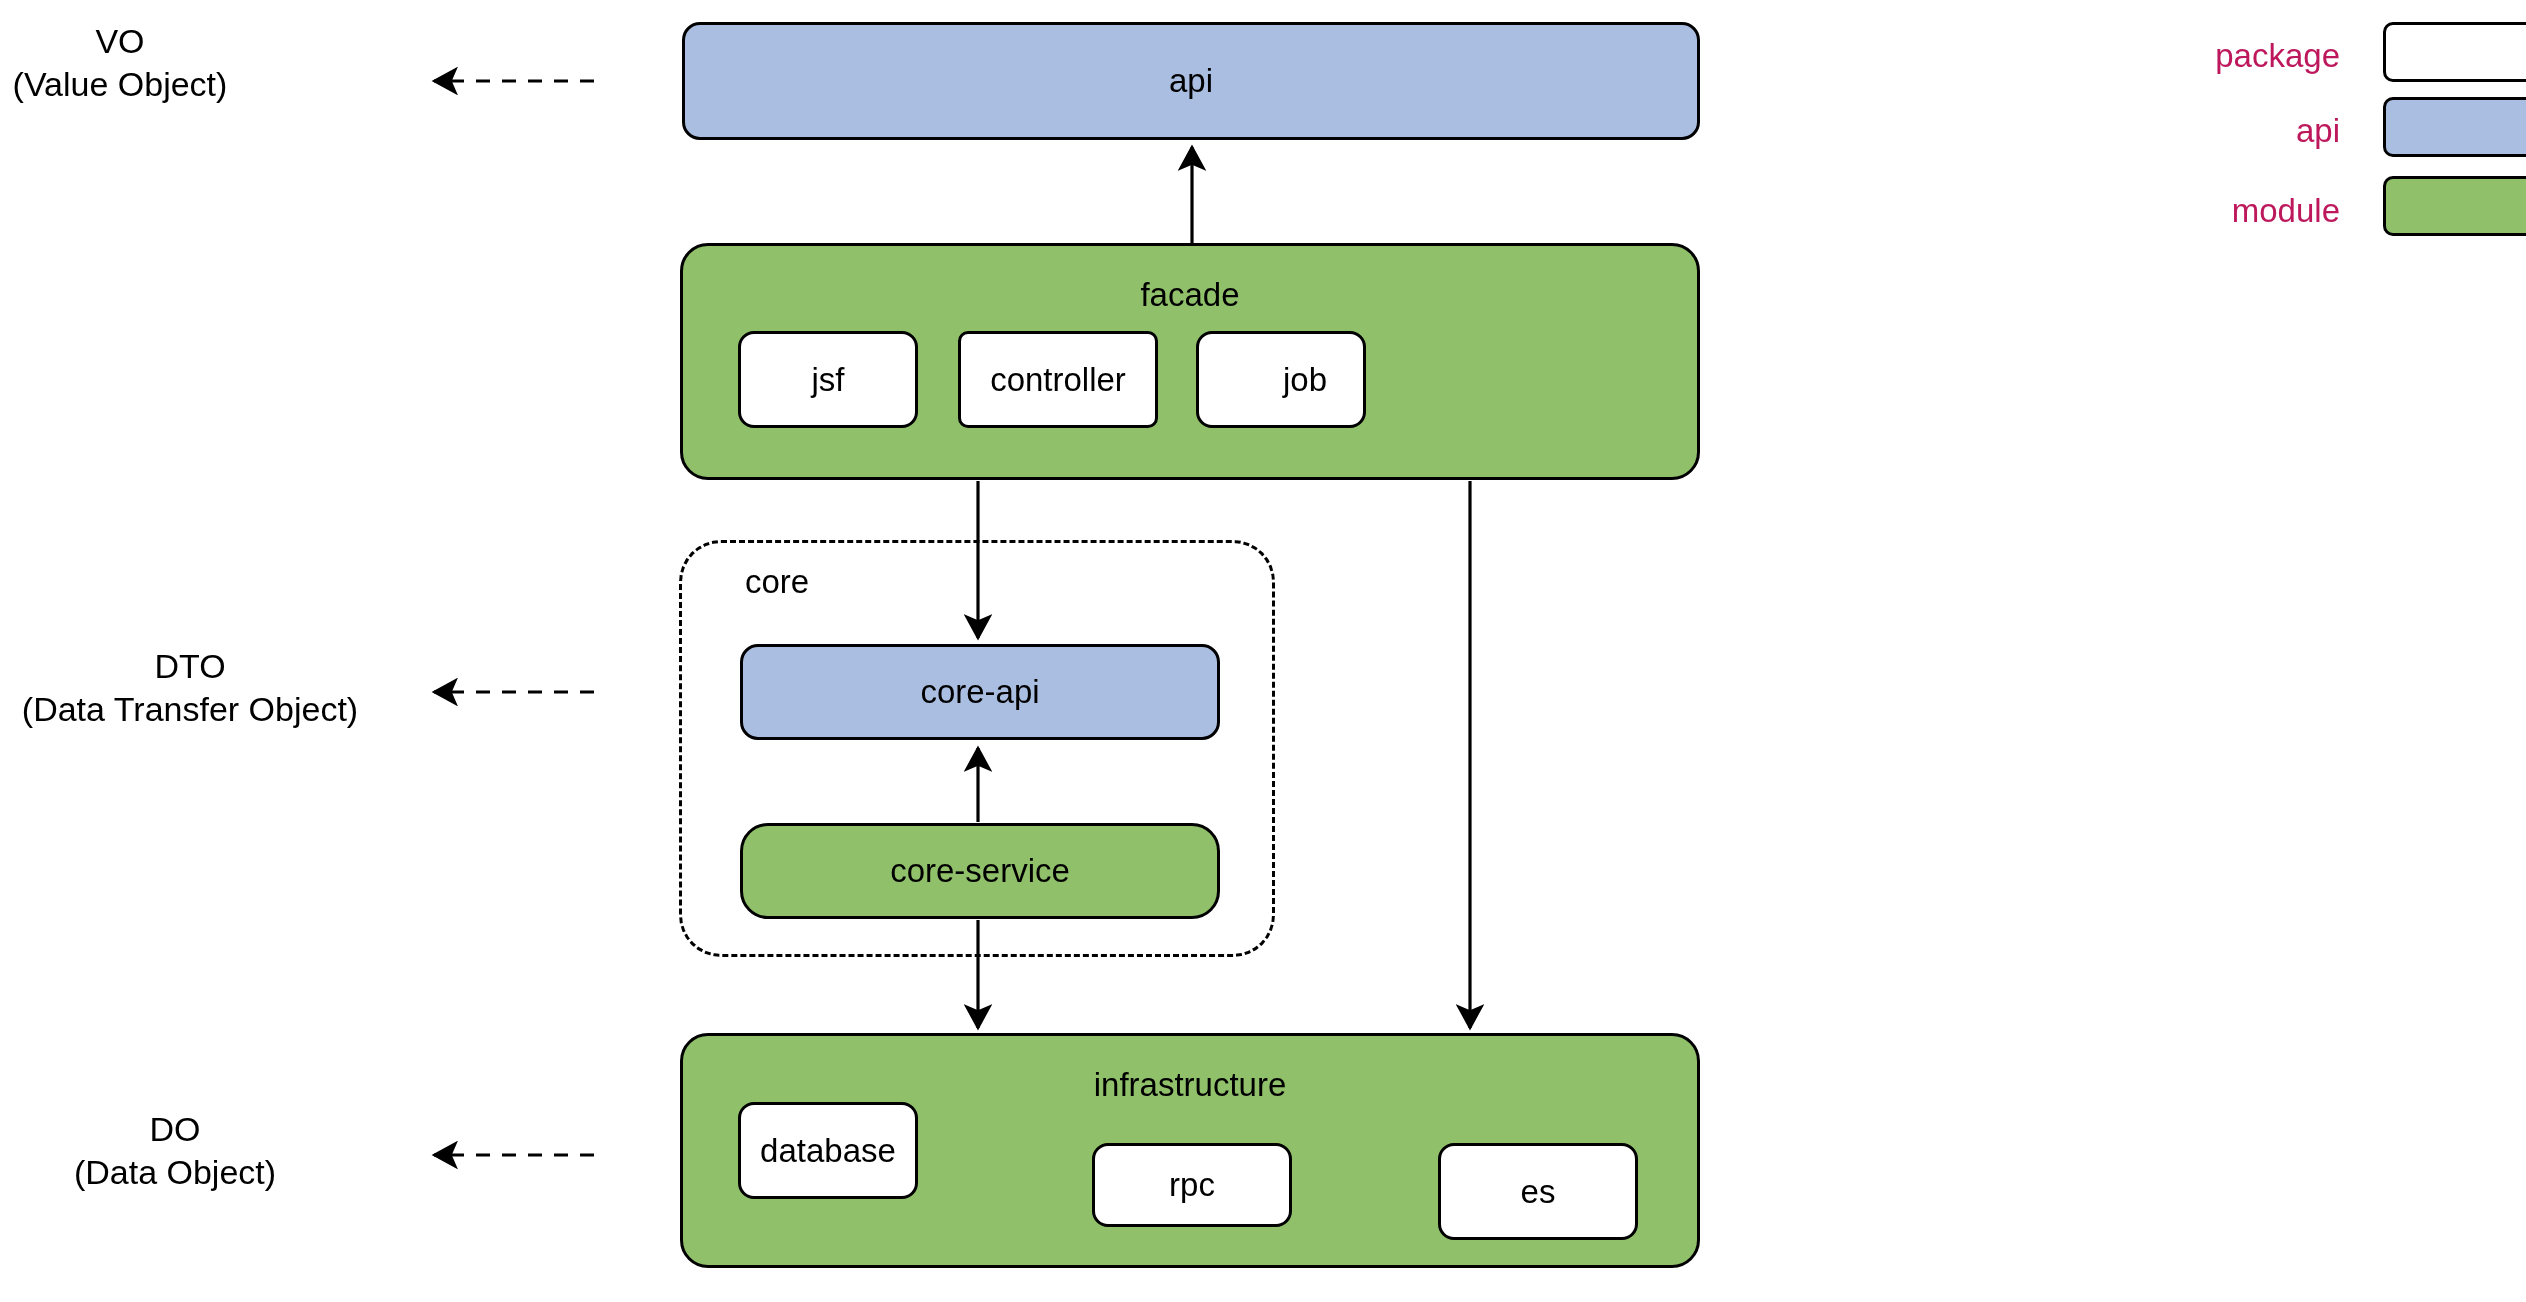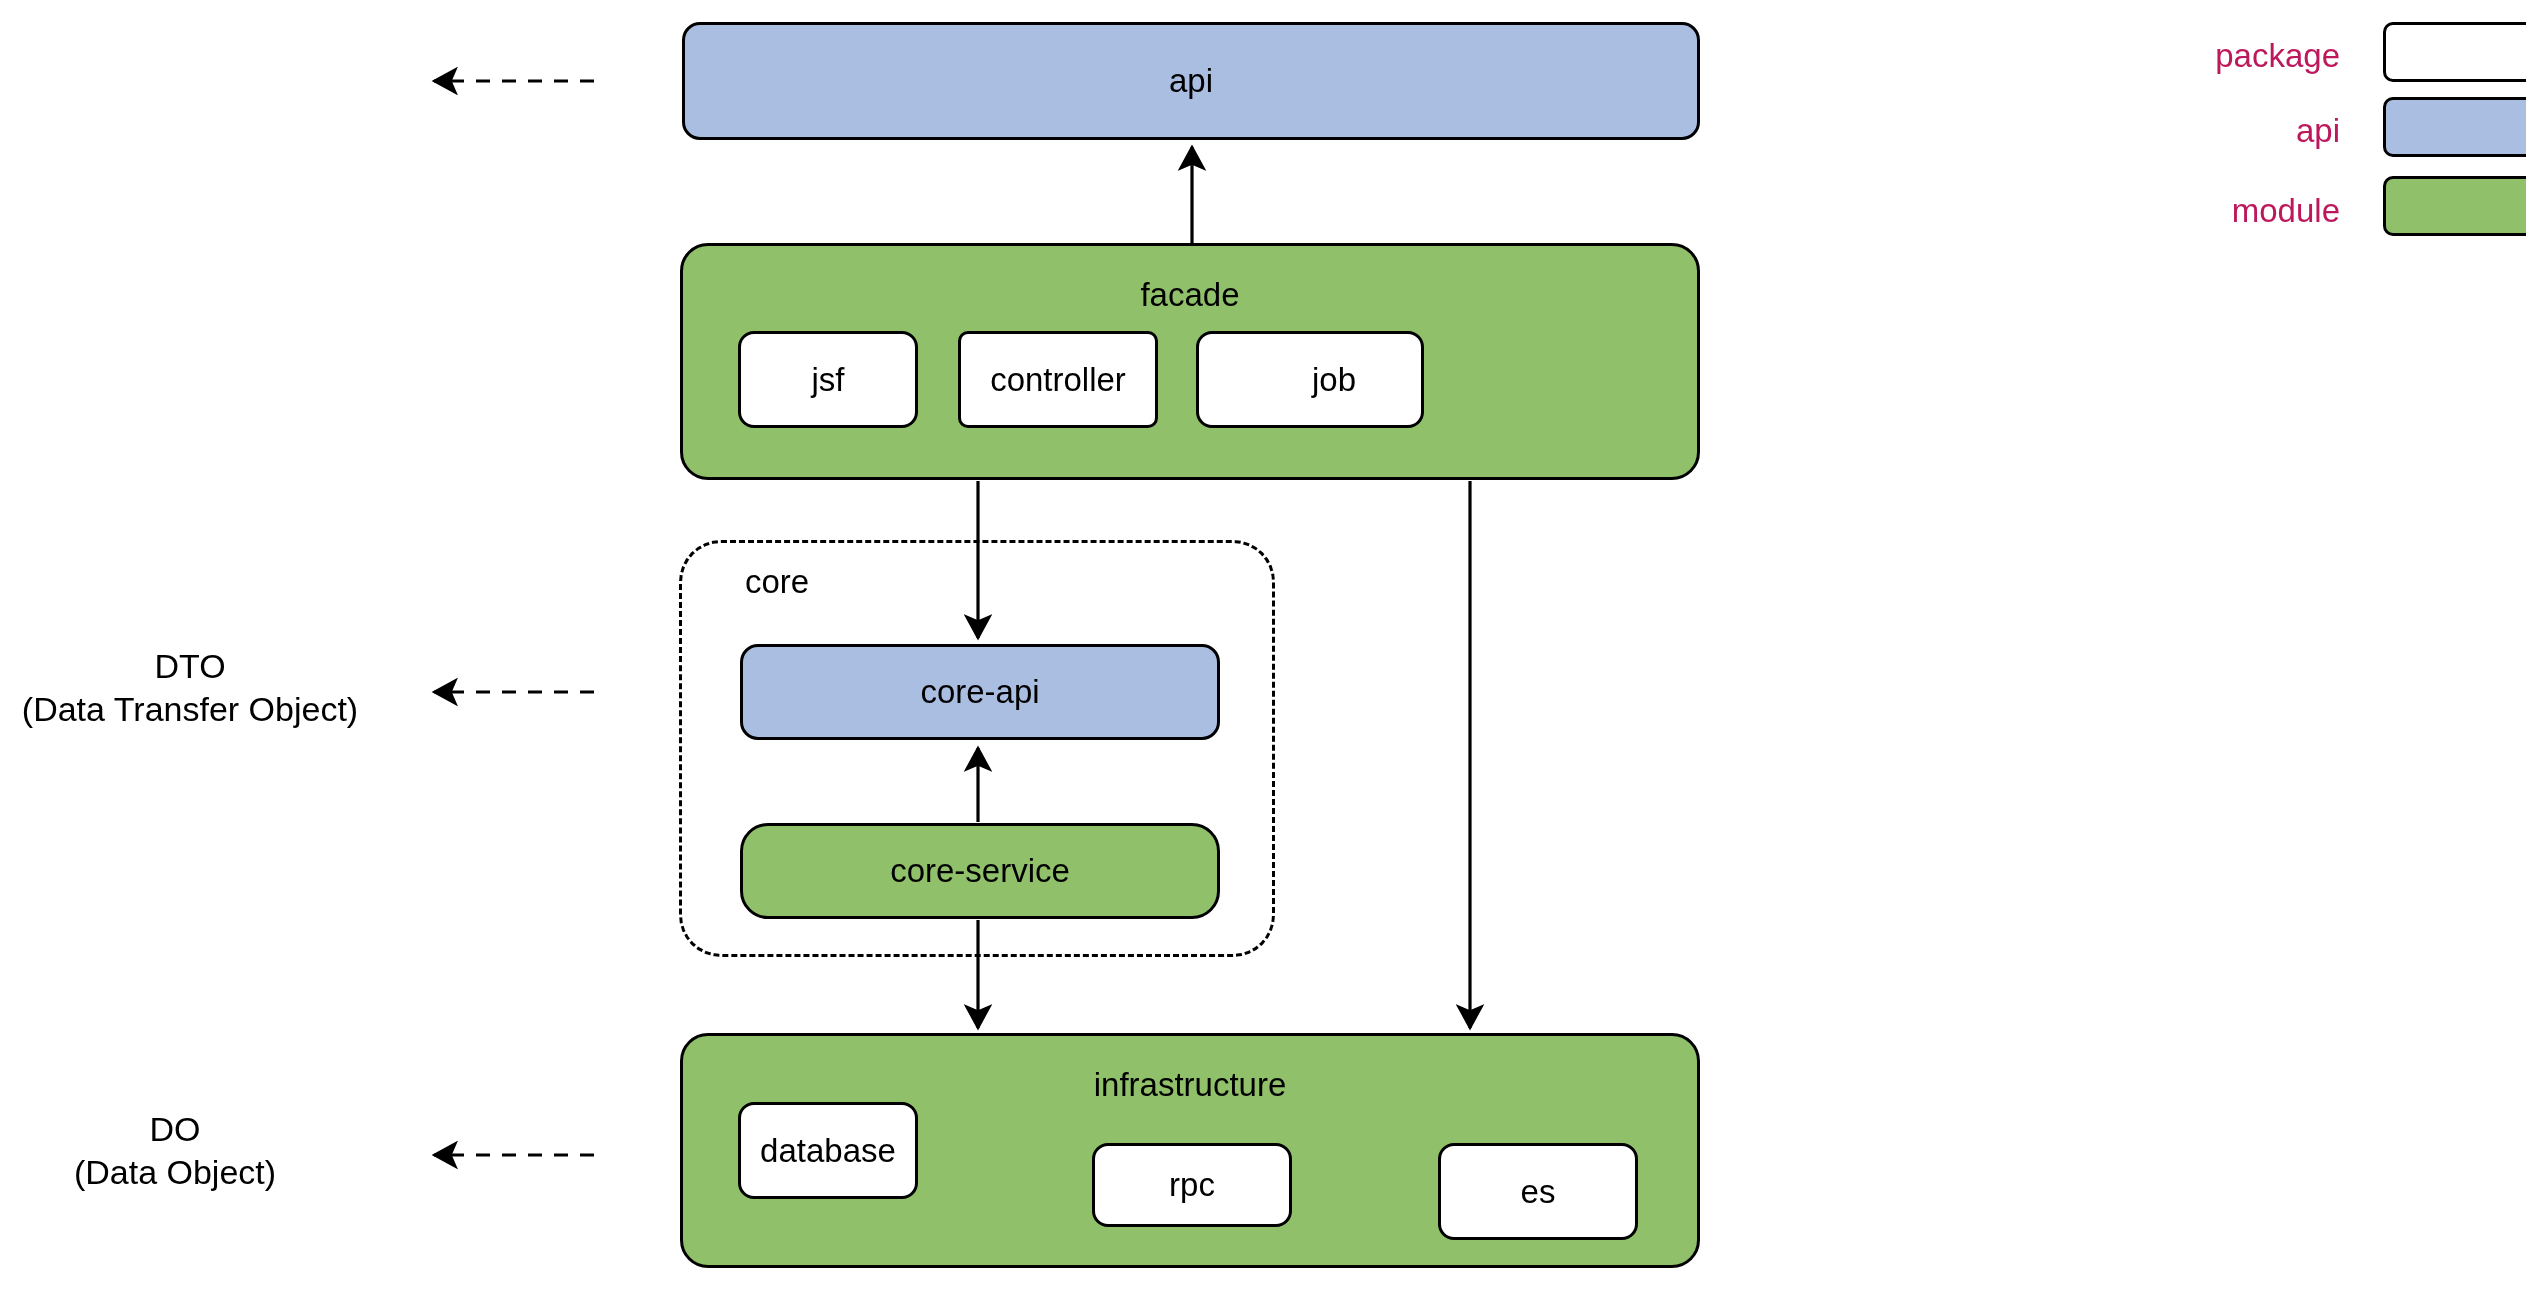--- a/index.html
+++ b/index.html
@@ -110,20 +110,24 @@
     stroke-width: 3.2;
     fill: none;
     stroke-dasharray: 14 12;
   }
 </style>
 </head>
 <body>
 
 <div id="canvas">
 
+  <div class="side-label" style="left:10px; top:20px; width:220px;">
+    <span>VO</span>
+    <span class="l2">(Value Object)</span>
+  </div>
 
   <div class="side-label" style="left:0px; top:645px; width:380px;">
     <span>DTO</span>
     <span class="l2">(Data Transfer Object)</span>
   </div>
 
   <div class="side-label" style="left:10px; top:1108px; width:330px;">
     <span>DO</span>
     <span class="l2">(Data Object)</span>
   </div>
@@ -137,21 +141,21 @@
   </div>
 
   <div class="box box-package" style="left:738px; top:331px; width:180px; height:97px; font-size:33px;">
     <span>jsf</span>
   </div>
 
   <div class="box box-package" style="left:958px; top:331px; width:200px; height:97px; font-size:33px;border-radius:10px;">
     <span>controller</span>
   </div>
 
-  <div class="box box-package" style="left:1196px; top:331px; width:228px; height:97px; font-size:33px;padding-left:48px;">
+  <div class="box box-package" style="left:1196px; top:331px; width:170px; height:97px; font-size:33px;padding-left:48px;">
     <span>job</span>
   </div>
 
 
   <div class="group-dashed" style="left:679px; top:540px; width:596px; height:417px;"></div>
   <div class="group-label" style="left:745px; top:563px;">core</div>
 
   <div class="box box-api" style="left:740px; top:644px; width:480px; height:96px; font-size:33px;">
     <span>core-api</span>
   </div>

